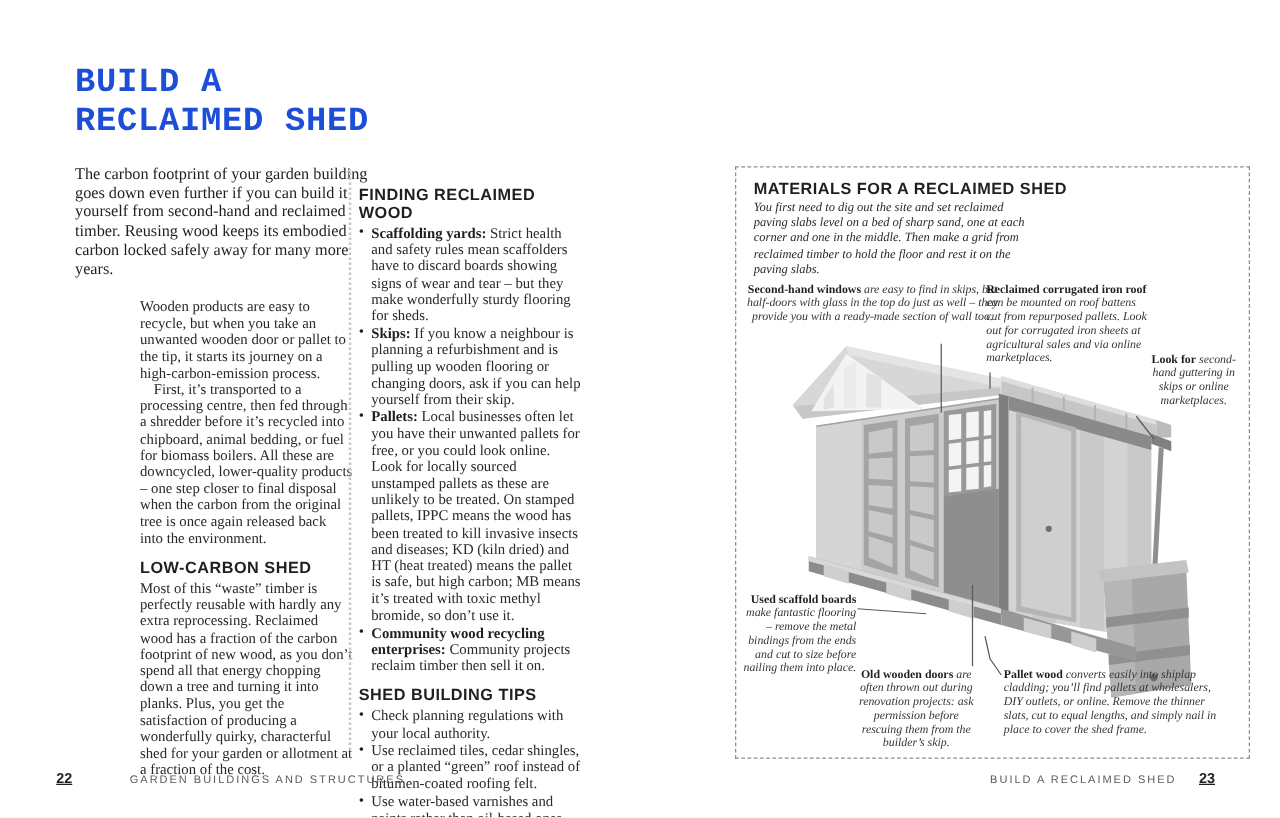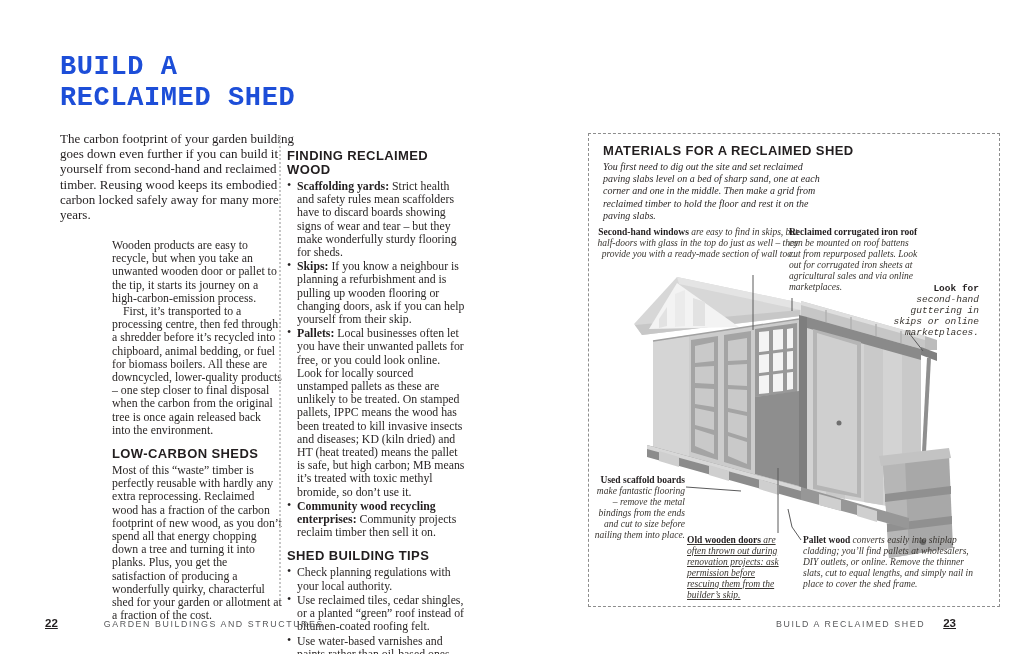--- a/index.html
+++ b/index.html
@@ -21,55 +21,55 @@
   .col2{position:absolute;left:287px;top:133px;width:178px;font-size:11.8px;line-height:13.2px;}
   ul.blt{list-style:none;margin:2px 0 0 0;padding:0;}
   ul.blt li{position:relative;padding-left:10px;margin:0 0 1px 0;}
   ul.blt li::before{content:"\2022";position:absolute;left:0;top:-1px;font-size:12px;color:#221e1f;}
   .lead{font-weight:bold;color:#221e1f;}
 
   .footer{position:absolute;top:613px;font-family:"Liberation Sans",sans-serif;}
   .pgnum{font-weight:bold;font-size:11.5px;color:#221e1f;text-decoration:underline;}
   .running{font-size:8.8px;letter-spacing:1.6px;color:#58595b;}
   .footer-l{left:45px;} .footer-l .running{margin-left:46px;}
-  .footer-r{right:68px;text-align:right;} .footer-r .running{margin-right:18px;}
+  .footer-r{right:52px;text-align:right;} .footer-r .running{margin-right:18px;}
 
   
   .matbox{position:absolute;left:588px;top:133px;width:412px;height:474px;
           border:1px dashed #8d8d8d;box-sizing:border-box;background:#fff;}
   .matbox .bh{position:absolute;left:14px;top:9px;font-family:"Liberation Sans",sans-serif;
           font-weight:bold;font-size:13px;letter-spacing:0.4px;color:#221e1f;}
   .matbox .bi{position:absolute;left:14px;top:27px;width:228px;font-style:italic;
           font-size:10px;line-height:12.2px;color:#2b2726;}
   .shed-svg{position:absolute;left:0;top:0;width:410px;height:472px;}
   .callout{position:absolute;font-style:italic;font-size:9.5px;line-height:11px;color:#38342f;}
   .callout .lead{font-style:normal;}
   .c1{left:8px;  top:93px; width:202px;text-align:center;}
   .c2{left:200px;top:93px; width:132px;text-align:left;}
-  .c3{left:304px;top:149px;width:86px; text-align:right;font-family:Liberation Mono, monospace;}
+  .c3{left:323px;top:149px;width:86px; text-align:center;}
   .c4{left:4px;  top:341px;width:92px; text-align:right;}
-  .c5{left:98px; top:401px;width:92px; text-align:left;text-decoration:underline;}
+  .c5{left:98px; top:401px;width:92px; text-align:center;}
   .c6{left:214px;top:401px;width:176px;text-align:left;}
 </style>
 </head>
 <body>
 
 <div class="spread">
 
   <div class="title">
     <div>BUILD A</div>
     <div>RECLAIMED SHED</div>
   </div>
 
   <div class="intro">The carbon footprint of your garden building goes down even further if you can build it yourself from second-hand and reclaimed timber. Reusing wood keeps its embodied carbon locked safely away for many more years.</div>
 
   <div class="col1">
     <p>Wooden products are easy to recycle, but when you take an unwanted wooden door or pallet to the tip, it starts its journey on a high-carbon-emission process.</p>
     <p class="indent">First, it’s transported to a processing centre, then fed through a shredder before it’s recycled into chipboard, animal bedding, or fuel for biomass boilers. All these are downcycled, lower-quality products – one step closer to final disposal when the carbon from the original tree is once again released back into the environment.</p>
-    <div class="sec-h">LOW-CARBON SHEDS</div>
+    <div class="sec-h">LOW-CARBON SHED</div>
     <p>Most of this “waste” timber is perfectly reusable with hardly any extra reprocessing. Reclaimed wood has a fraction of the carbon footprint of new wood, as you don’t spend all that energy chopping down a tree and turning it into planks. Plus, you get the satisfaction of producing a wonderfully quirky, characterful shed for your garden or allotment at a fraction of the cost.</p>
   </div>
 
   <div class="divider"></div>
 
   <div class="col2">
     <div class="sec-h first">FINDING RECLAIMED WOOD</div>
     <ul class="blt">
       <li><span class="lead">Scaffolding yards:</span><span> Strict health and safety rules mean scaffolders have to discard boards showing signs of wear and tear – but they make wonderfully sturdy flooring for sheds.</span></li>
       <li><span class="lead">Skips:</span><span> If you know a neighbour is planning a refurbishment and is pulling up wooden flooring or changing doors, ask if you can help yourself from their skip.</span></li>

